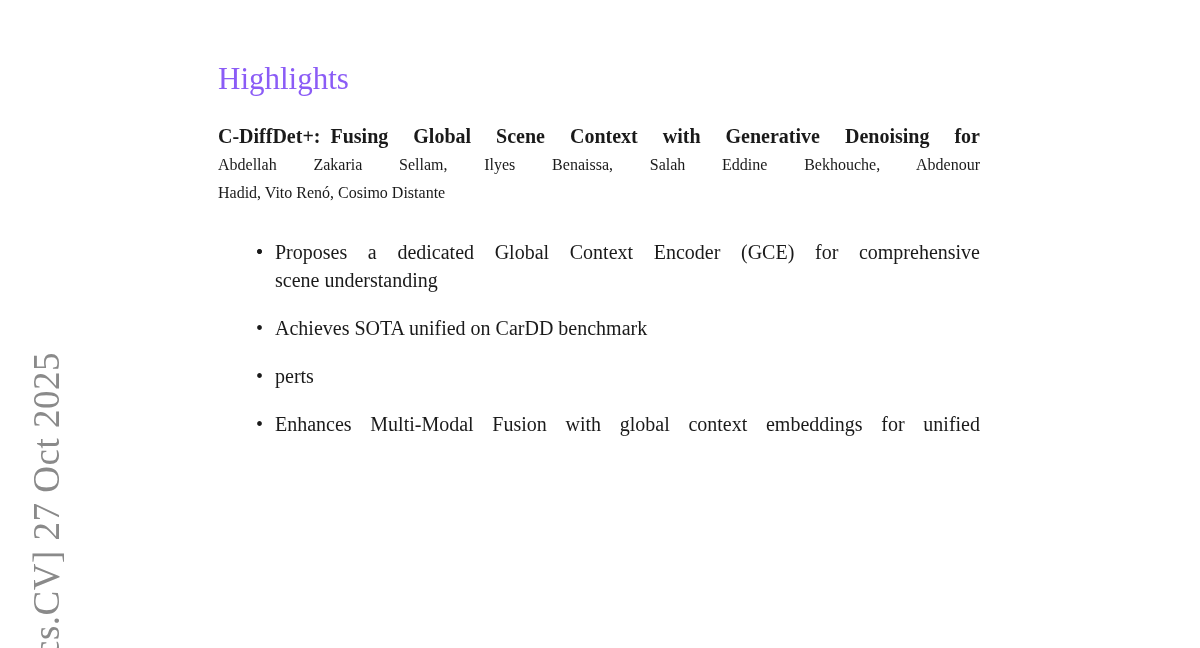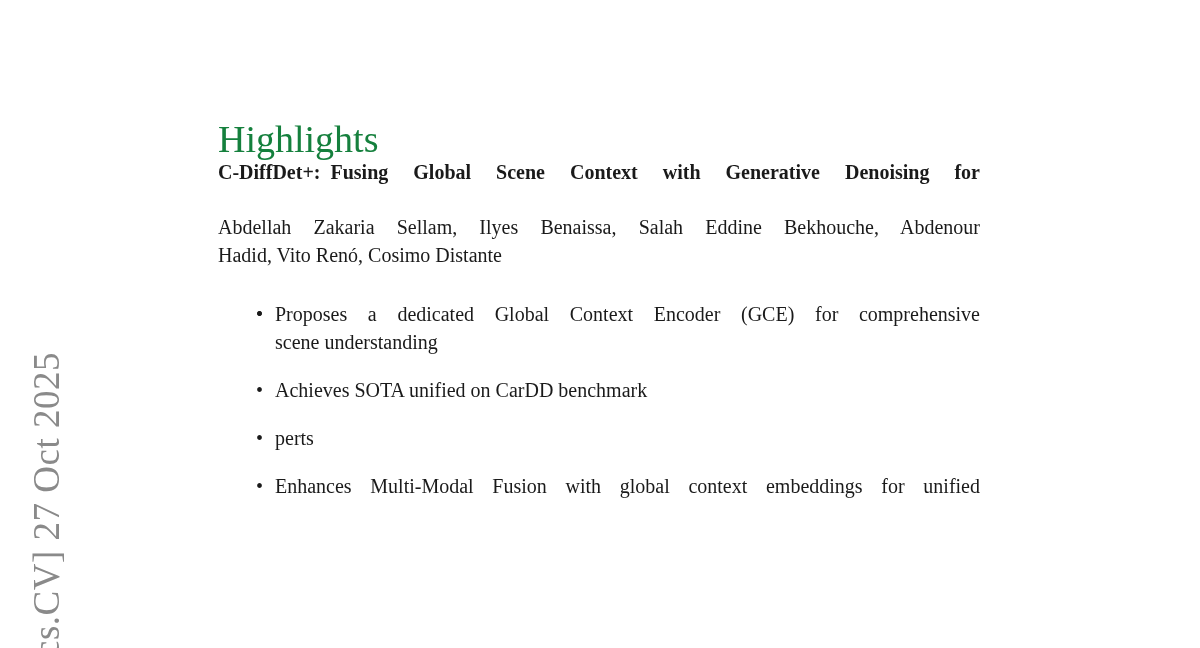--- a/index.html
+++ b/index.html
@@ -29,34 +29,35 @@
     letter-spacing: 0.5px;
     white-space: nowrap;
   }
   .content {
     position: absolute;
     left: 218px;
     top: 0;
     width: 762px;
   }
   .section-title {
-    margin-top: 120px;
-    font-size: 38px;
+    margin-top: 60px;
+    font-size: 31px;
     font-weight: 400;
     line-height: 38px;
-    color: #15803d;
+    color: #8b5cf6;
   }
   .paper-title {
+    margin-top: 24px;
     font-weight: 700;
     font-size: 20px;
     line-height: 29px;
   }
   .authors {
-    margin-top: 26px;
-    font-size: 20px;
+    margin-top: 0;
+    font-size: 16px;
     line-height: 28px;
   }
   .line { white-space: normal; }
   .justify {
     text-align: justify;
     text-align-last: justify;
   }
   ul.highlights-list {
     list-style: none;
     margin-top: 31px;

